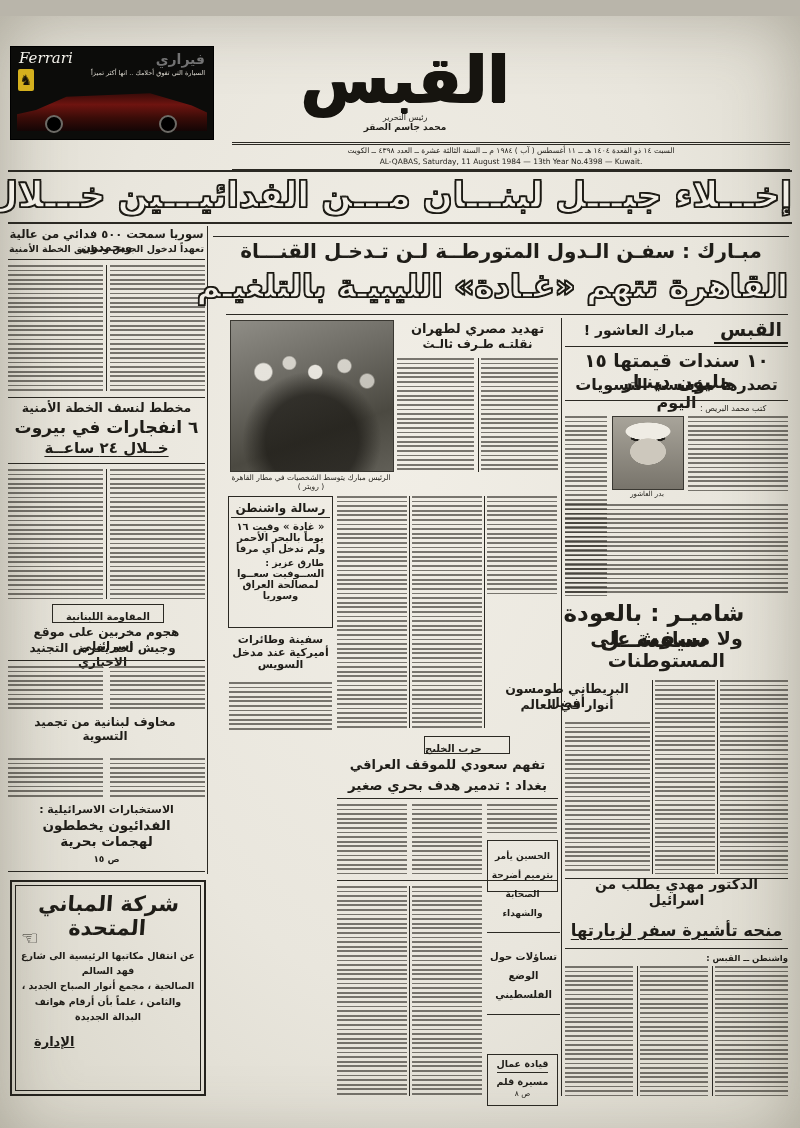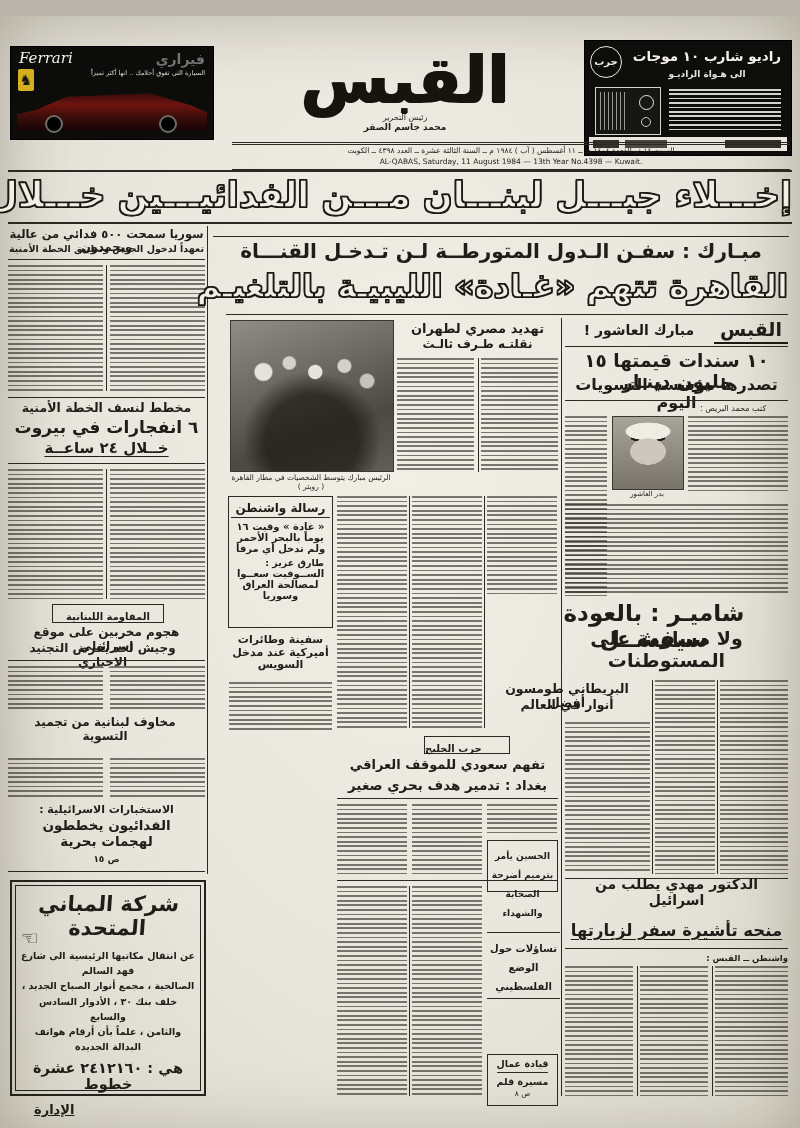--- a/index.html
+++ b/index.html
@@ -71,39 +71,20 @@
     <div style="position:absolute;right:36px;bottom:6px;width:14px;height:14px;border-radius:50%;background:#000;border:2px solid #6d6b66;"></div>
   </div>
 
   <div style="position:absolute;left:298px;top:34px;width:214px;height:96px;text-align:center;">
     <div style="font-size:64px;font-weight:bold;line-height:.95;color:#16140f;
                 text-shadow:1px 0 0 #16140f,-1px 0 0 #16140f,0 1px 0 #16140f;">القبس</div>
     <div style="font-size:8px;margin-top:2px;">رئيس التحرير</div>
     <div style="font-size:9px;font-weight:bold;">محمد جاسم الصقر</div>
   </div>
 
-  <div class="box" style="left:584px;top:24px;width:206px;height:114px;background:#0d0d0b;border-color:#000;">
-    <div style="position:absolute;left:5px;top:5px;width:30px;height:30px;border:1px solid #eceae3;border-radius:50%;text-align:center;">
-      <span style="color:#f3f1ea;font-size:10px;line-height:30px;font-weight:bold;">جرب</span>
-    </div>
-    <div class="h" style="left:44px;top:8px;width:156px;color:#f3f1ea;font-size:13.5px;">راديو شارب ١٠ موجات</div>
-    <div class="h" style="left:44px;top:28px;width:156px;color:#e6e3da;font-size:9px;">الى هـواة الراديـو</div>
-    <div style="position:absolute;left:10px;top:46px;width:64px;height:46px;border:1px solid #d9d4ca;background:#16161４;background:#161614;">
-      <div style="position:absolute;left:4px;top:4px;bottom:4px;width:28px;
-                  background-image:repeating-linear-gradient(90deg,rgba(240,238,230,.6) 0 1px,transparent 1px 4px);"></div>
-      <div style="position:absolute;right:6px;top:7px;width:13px;height:13px;border:1px solid #e8e5dd;border-radius:50%;"></div>
-      <div style="position:absolute;right:9px;bottom:7px;width:8px;height:8px;border:1px solid #cfcbc2;border-radius:50%;"></div>
-    </div>
-    <div class="tcolw" style="left:84px;top:48px;width:112px;height:42px;"></div>
-    <div style="position:absolute;left:4px;right:4px;bottom:4px;height:14px;background:#e8e5dd;">
-      <div style="position:absolute;left:4px;top:3px;width:26px;height:8px;background:#33312b;"></div>
-      <div style="position:absolute;left:36px;top:3px;width:42px;height:8px;background:#4a483f;"></div>
-      <div style="position:absolute;right:6px;top:3px;width:56px;height:8px;background:#33312b;"></div>
-    </div>
-  </div>
 
   <div style="position:absolute;left:232px;top:126px;width:558px;height:24px;border-top:3px double #2b2923;border-bottom:1px solid #2b2923;text-align:center;">
     <div style="font-size:7.5px;line-height:11px;">السبت ١٤ ذو القعدة ١٤٠٤ هـ ــ ١١ أغسطس ( آب ) ١٩٨٤ م ــ السنة الثالثة عشرة ــ العدد ٤٣٩٨ ــ الكويت</div>
     <div style="font-size:7.5px;line-height:11px;direction:ltr;">AL-QABAS, Saturday, 11 August 1984 — 13th Year No.4398 — Kuwait.</div>
   </div>
 
   <div class="hr" style="left:8px;top:154px;width:784px;height:2px;"></div>
   <div class="h hollow" style="left:8px;top:159px;width:784px;font-size:35px;white-space:nowrap;">إخـــلاء جبـــل لبنـــان مـــن الفدائيـــين خـــلال اسبـــوع</div>
   <div class="hr" style="left:8px;top:206px;width:784px;height:2px;"></div>
 
@@ -145,23 +126,21 @@
   <div class="h" style="left:8px;top:818px;width:197px;font-size:13.5px;">لهجمات بحرية</div>
   <div class="h" style="left:8px;top:838px;width:197px;font-size:9px;">ص ١٥</div>
   <div class="hr" style="left:8px;top:855px;width:197px;"></div>
 
   <div style="position:absolute;left:10px;top:864px;width:196px;height:216px;border:2px solid #24221d;padding:3px;box-sizing:border-box;">
     <div style="border:1px solid #24221d;height:100%;box-sizing:border-box;position:relative;text-align:center;padding:6px 4px;">
       <span style="position:absolute;left:5px;top:40px;font-size:20px;">☜</span>
       <div style="font-size:21px;font-weight:bold;transform:skewX(-4deg);margin-bottom:8px;">شركة المباني المتحدة</div>
       <div style="font-size:9.5px;font-weight:bold;line-height:1.6;">عن انتقال مكاتبها الرئيسية الى شارع فهد السالم</div>
       <div style="font-size:9.5px;font-weight:bold;line-height:1.6;">الصالحية ، مجمع أنوار الصباح الجديد ،</div>
-      <div style="font-size:9.5px;font-weight:bold;line-height:1.6;">خلف بنك ٣٠ ، الأدوار السادس والسابع</div>
       <div style="font-size:9.5px;font-weight:bold;line-height:1.6;">والثامن ، علماً بأن أرقام هواتف البدالة الجديدة</div>
-      <div style="font-size:14.5px;font-weight:bold;margin-top:6px;">هي : ٢٤١٢١٦٠ عشرة خطوط</div>
       <div style="font-size:13px;font-weight:bold;text-align:left;padding-left:14px;margin-top:10px;text-decoration:underline;">الإدارة</div>
     </div>
   </div>
 
   <div class="hr" style="left:213px;top:220px;width:576px;"></div>
   <div class="h hollow" style="left:226px;top:252px;width:562px;font-size:32px;white-space:nowrap;">القاهرة تتهم «غـادة» الليبيـة بالتلغيـم</div>
   <div class="h" style="left:213px;top:224px;width:576px;font-size:20px;">مبـارك : سفـن الـدول المتورطــة لـن تـدخـل القنـــاة</div>
   <div class="hr" style="left:226px;top:298px;width:562px;"></div>
 
   <div class="photo-main" style="left:230px;top:304px;width:162px;height:150px;"></div>
@@ -203,21 +182,21 @@
 
   <div class="box" style="left:487px;top:824px;width:71px;height:52px;text-align:center;padding:3px 2px;box-sizing:border-box;">
     <span style="font-size:9px;font-weight:bold;line-height:1.25;">الحسين يأمر بترميم أضرحة الصحابة والشهداء</span>
   </div>
 
   <div class="hr" style="left:337px;top:864px;width:221px;"></div>
   <div class="tcol" style="left:337px;top:870px;width:70px;height:210px;"></div>
   <div class="tcol" style="left:412px;top:870px;width:70px;height:210px;"></div>
   <div class="vr" style="left:409px;top:870px;height:210px;"></div>
 
-  <div style="position:absolute;left:487px;top:916px;width:71px;border-top:1px solid #2b2923;border-bottom:1px solid #2b2923;padding:4px 1px;text-align:center;">
+  <div style="position:absolute;left:487px;top:916px;width:71px;border-top:1px solid #2b2923;border-bottom:1px solid #2b2923;padding:12px 1px;text-align:center;">
     <span style="font-size:10px;font-weight:bold;line-height:1.3;">تساؤلات حول الوضع الفلسطيني</span>
   </div>
   <div class="box" style="left:487px;top:1038px;width:71px;height:52px;text-align:center;padding:3px 1px;box-sizing:border-box;">
     <div style="font-size:9.5px;font-weight:bold;">قيادة عمال</div>
     <div style="height:1px;background:#2b2923;margin:3px 8px;"></div>
     <div style="font-size:9.5px;font-weight:bold;">مسيرة قلم</div>
     <div style="font-size:7.5px;margin-top:2px;">ص ٨</div>
   </div>
 
   <div class="vr" style="left:561px;top:302px;height:778px;"></div>

